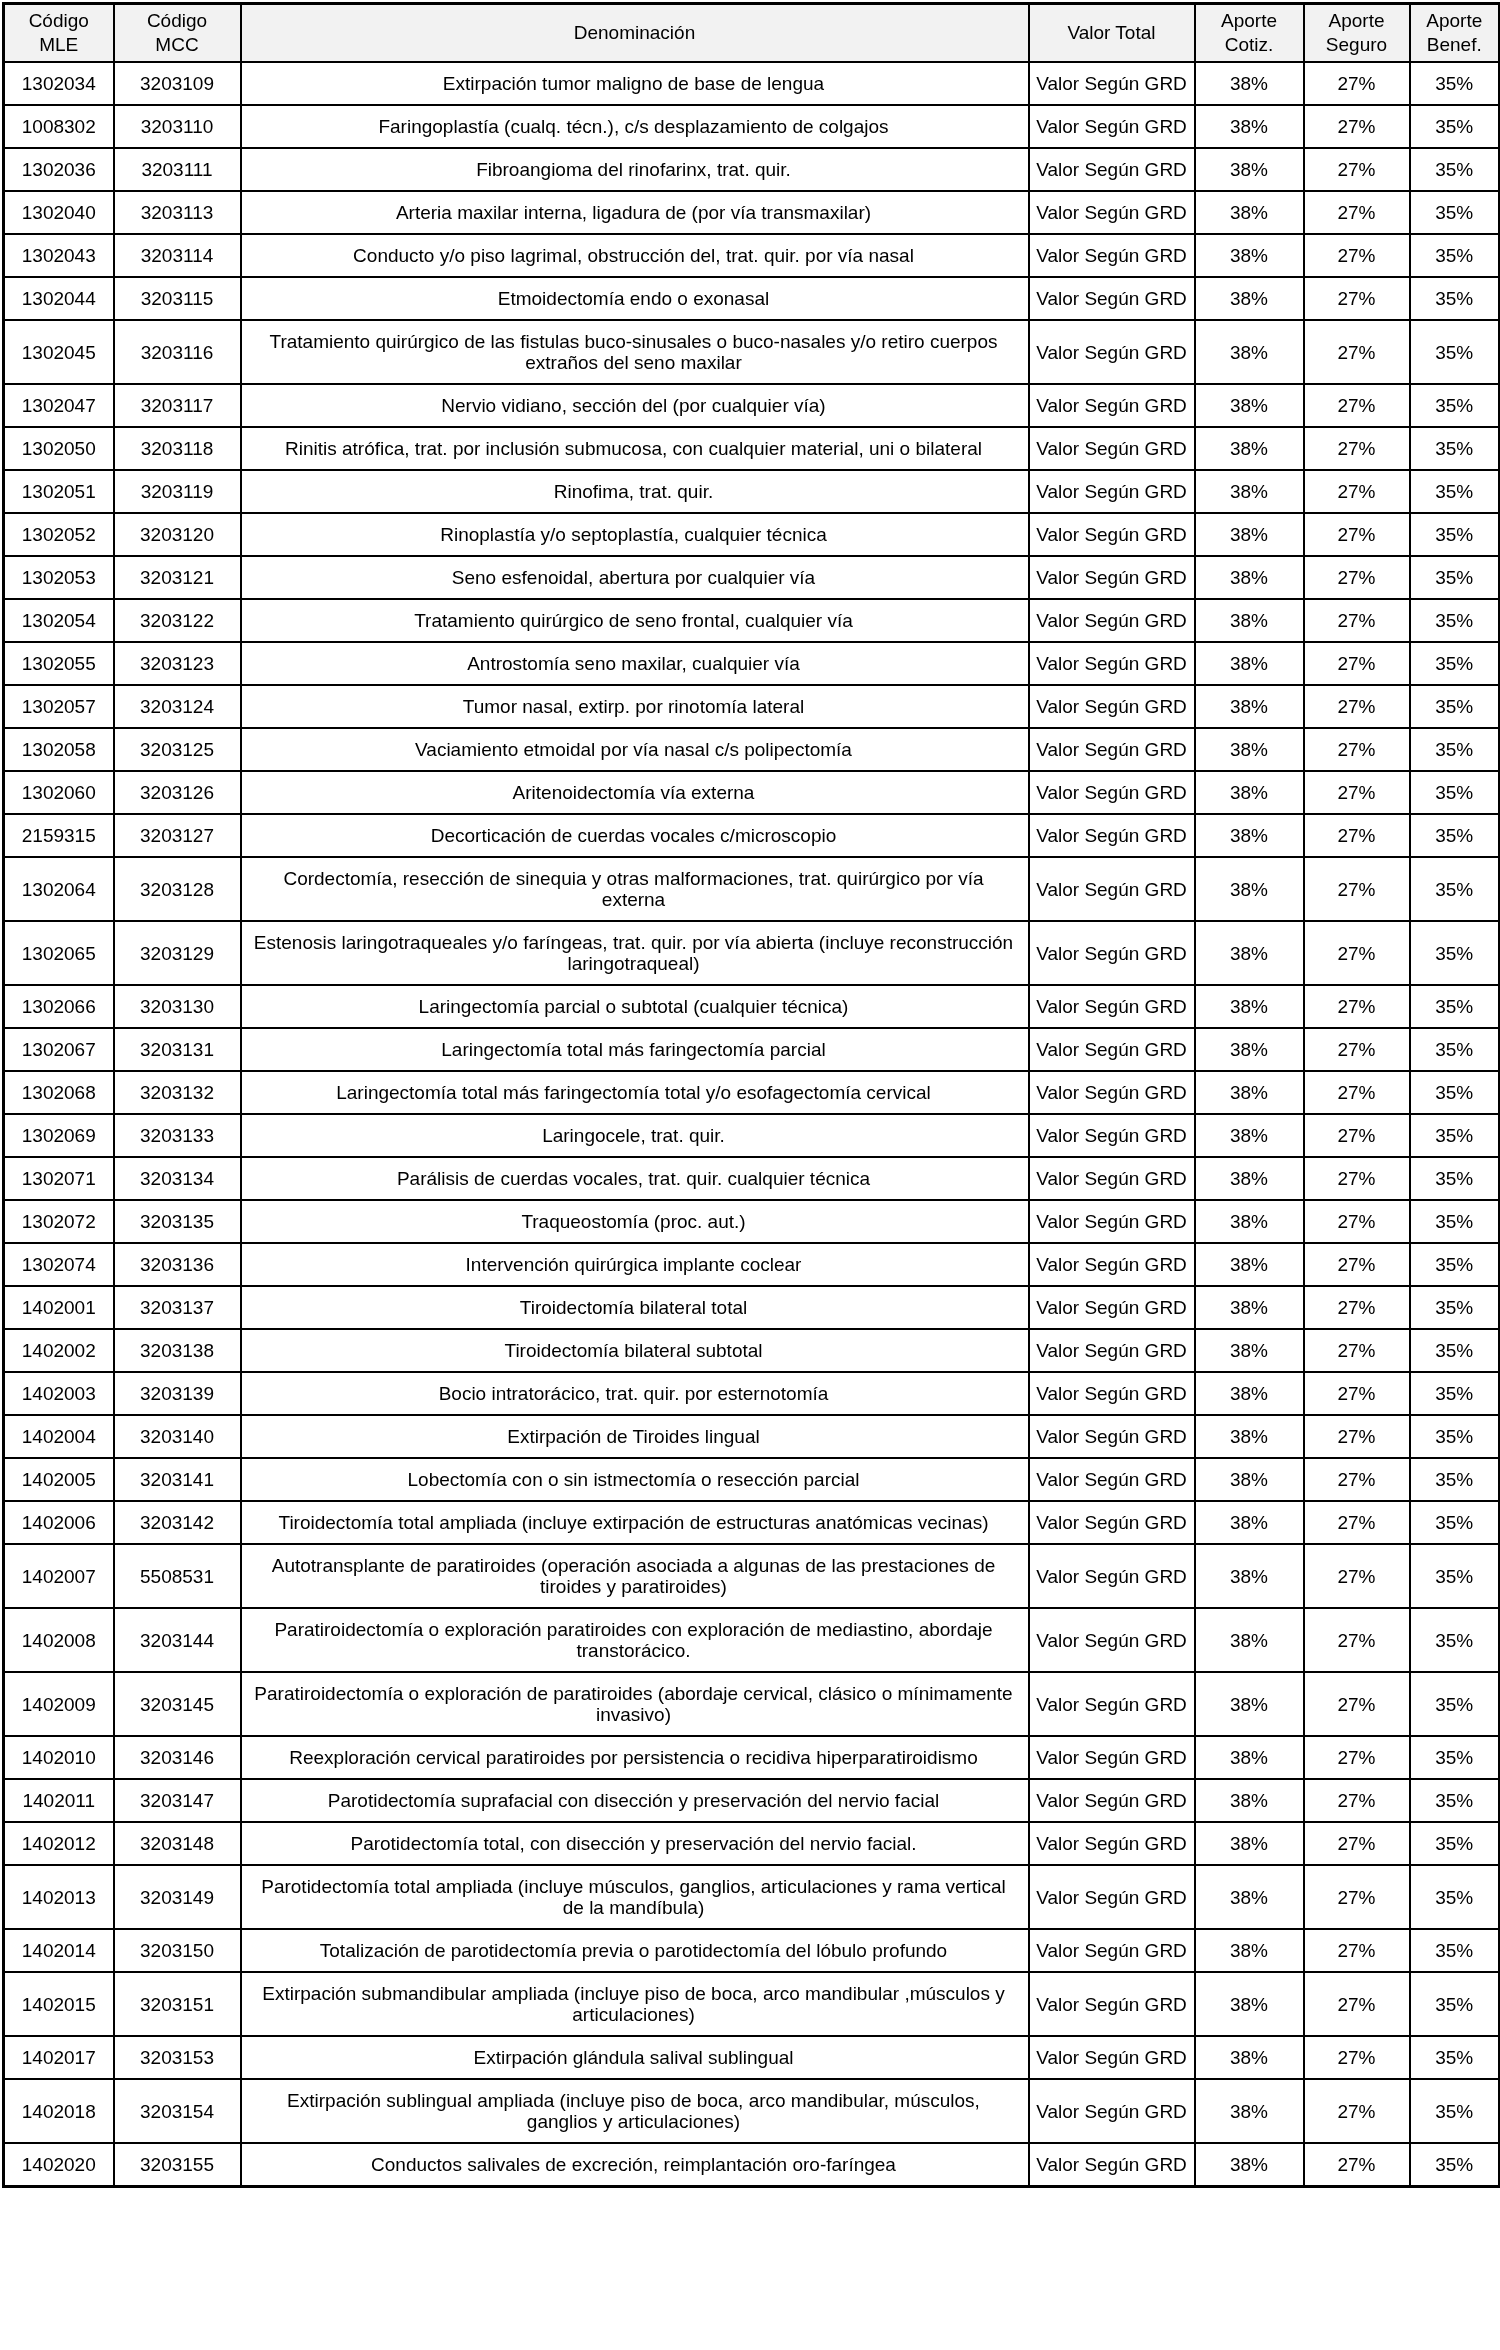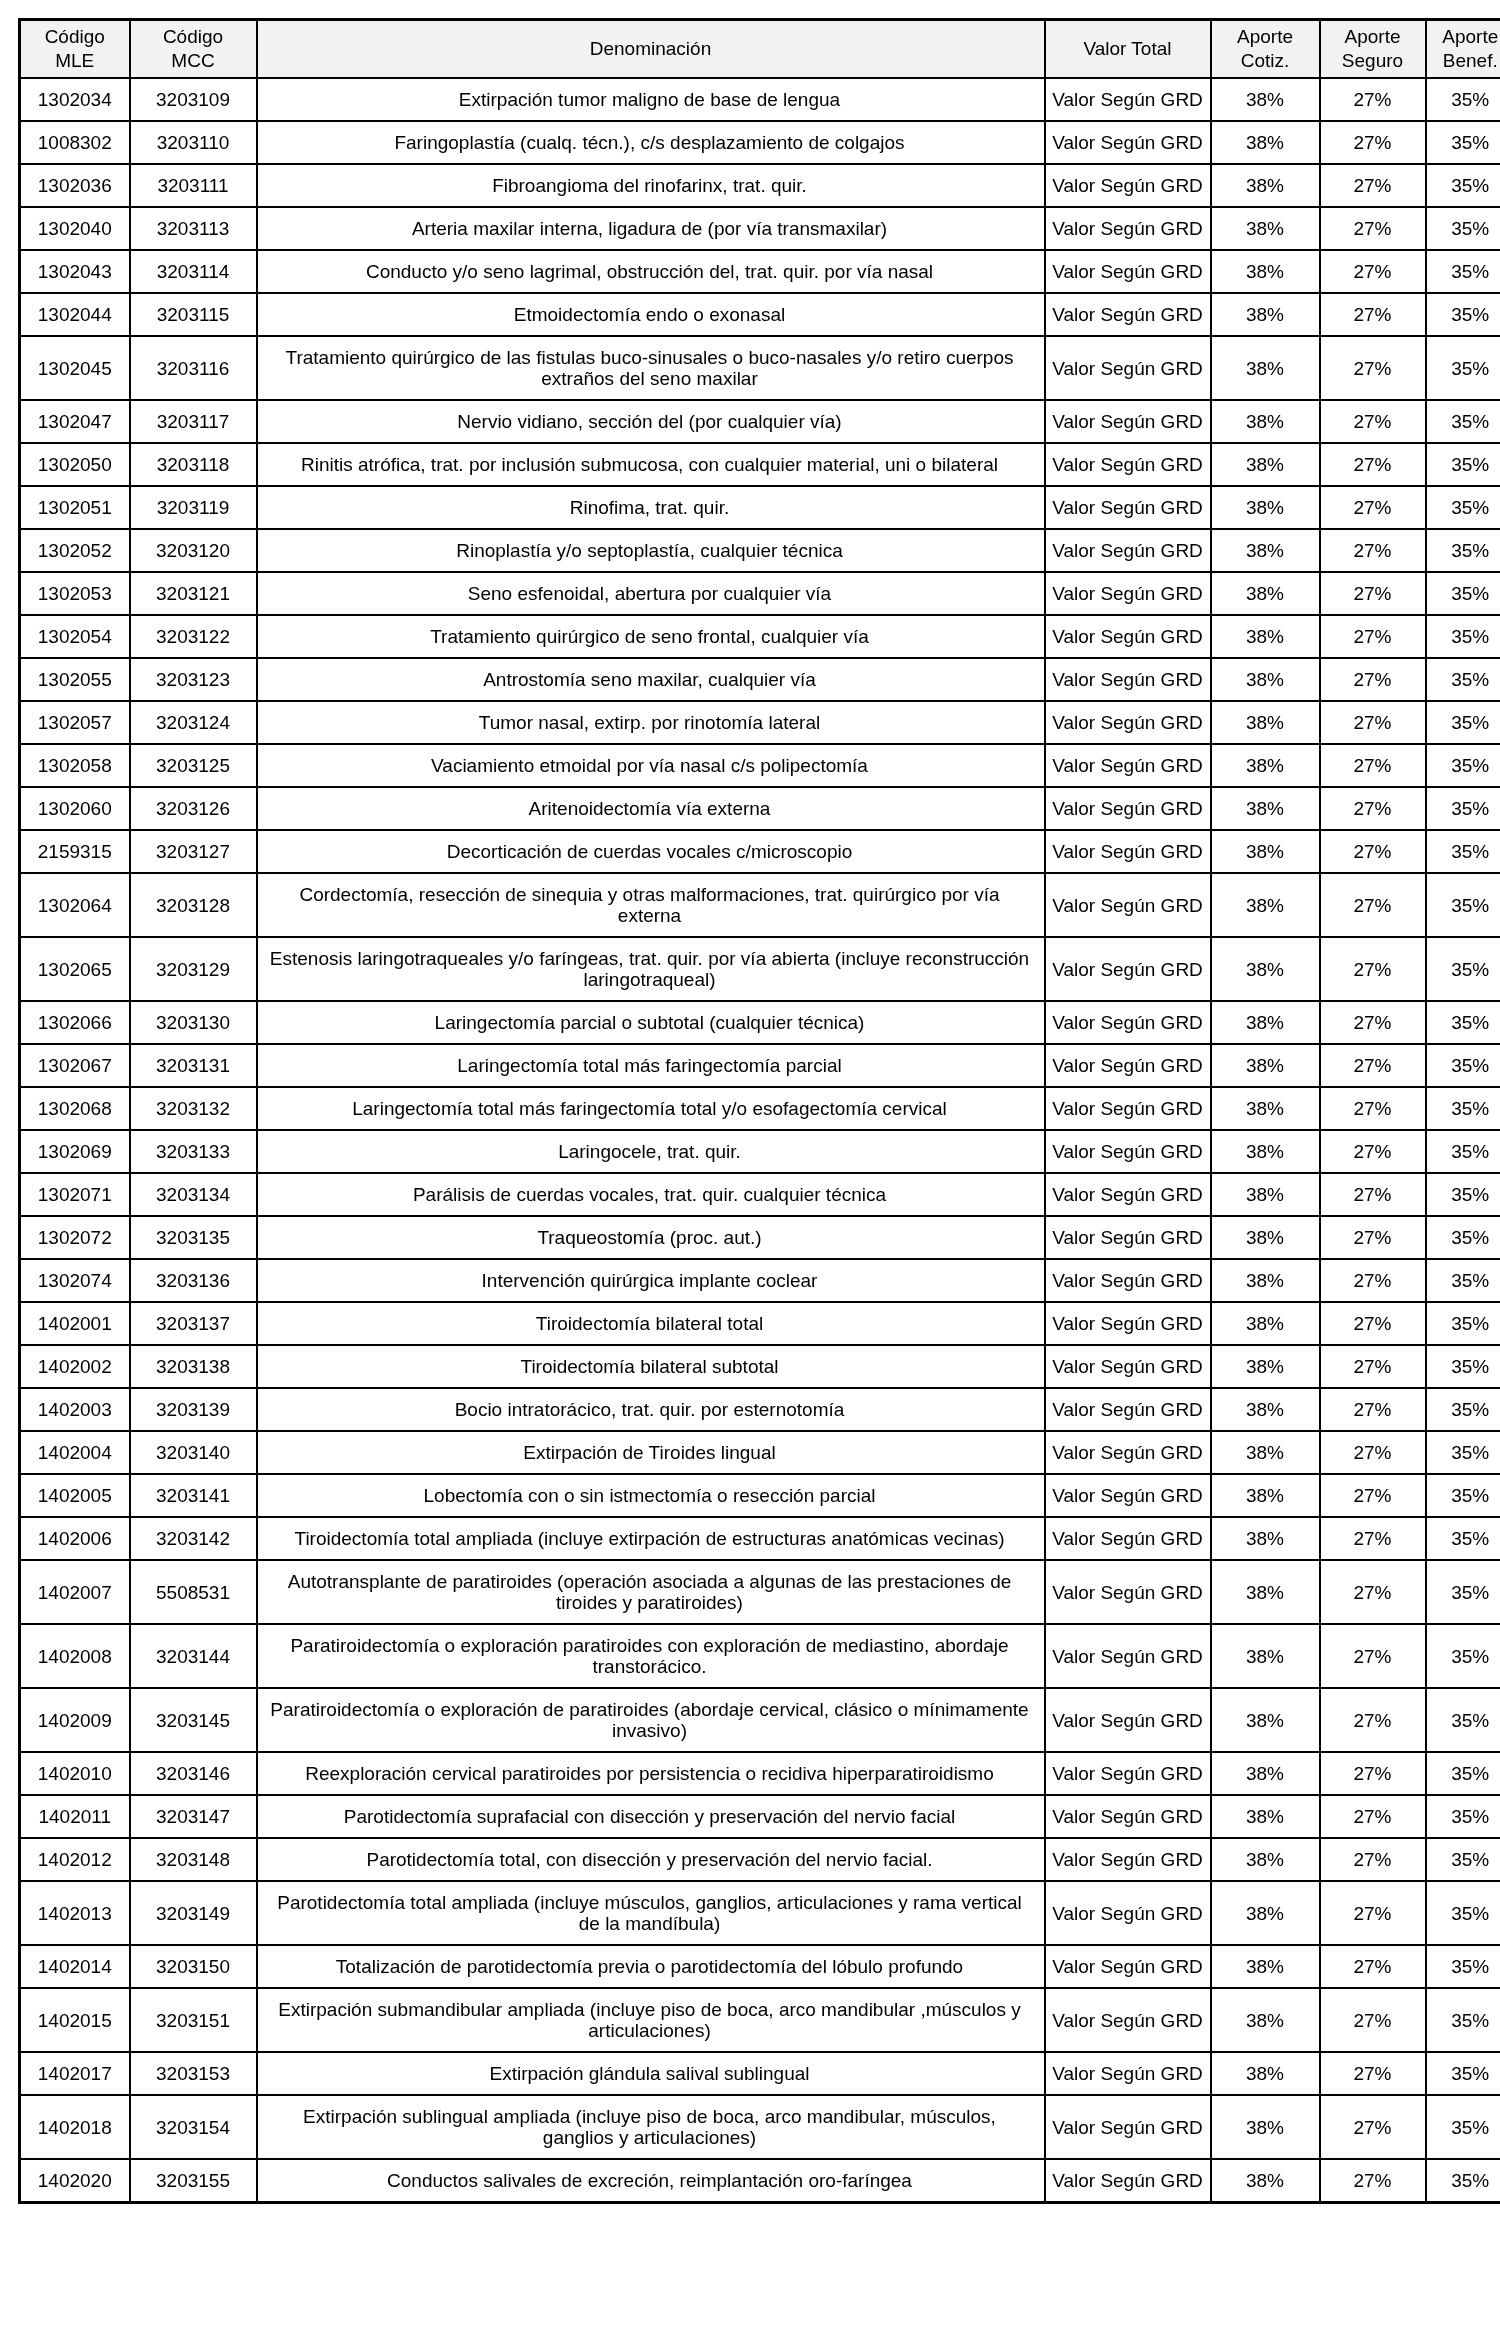--- a/index.html
+++ b/index.html
@@ -1,17 +1,17 @@
 <!DOCTYPE html>
 <html><head>
 <meta charset="utf-8">
 <style>
   html,body{margin:0;padding:0;background:#ffffff;}
   body{font-family:"Liberation Sans",sans-serif;color:#000;}
-  .page{width:1445px;min-height:2350px;box-sizing:border-box;padding:18px;}
+  .page{width:1445px;min-height:2350px;box-sizing:border-box;padding:2px;}
   table.tariff{width:100%;border-collapse:collapse;border:3px solid #000;table-layout:fixed;}
   table.tariff th, table.tariff td{border:2px solid #000;font-size:19px;color:#000;overflow:hidden;}
   thead th{
     background:#f2f2f2;
     font-weight:normal;
     text-align:center;
     vertical-align:middle;
     white-space:pre-line;
     line-height:24px;
     height:52px;
@@ -97,21 +97,21 @@
     <td class="c-center">3203113</td>
     <td class="c-denom">Arteria maxilar interna, ligadura de (por vía transmaxilar)</td>
     <td class="c-center">Valor Según GRD</td>
     <td class="c-center">38%</td>
     <td class="c-center">27%</td>
     <td class="c-center">35%</td>
   </tr>
         <tr>
     <td class="c-center">1302043</td>
     <td class="c-center">3203114</td>
-    <td class="c-denom">Conducto y/o seno lagrimal, obstrucción del, trat. quir. por vía nasal</td>
+    <td class="c-denom">Conducto y/o piso lagrimal, obstrucción del, trat. quir. por vía nasal</td>
     <td class="c-center">Valor Según GRD</td>
     <td class="c-center">38%</td>
     <td class="c-center">27%</td>
     <td class="c-center">35%</td>
   </tr>
         <tr>
     <td class="c-center">1302044</td>
     <td class="c-center">3203115</td>
     <td class="c-denom">Etmoidectomía endo o exonasal</td>
     <td class="c-center">Valor Según GRD</td>

